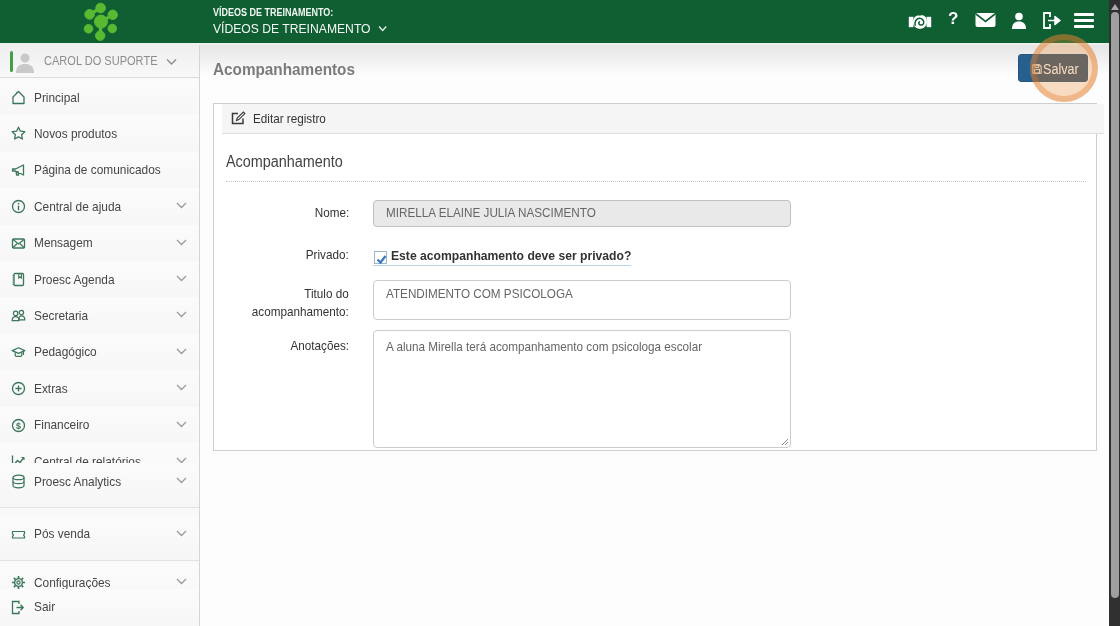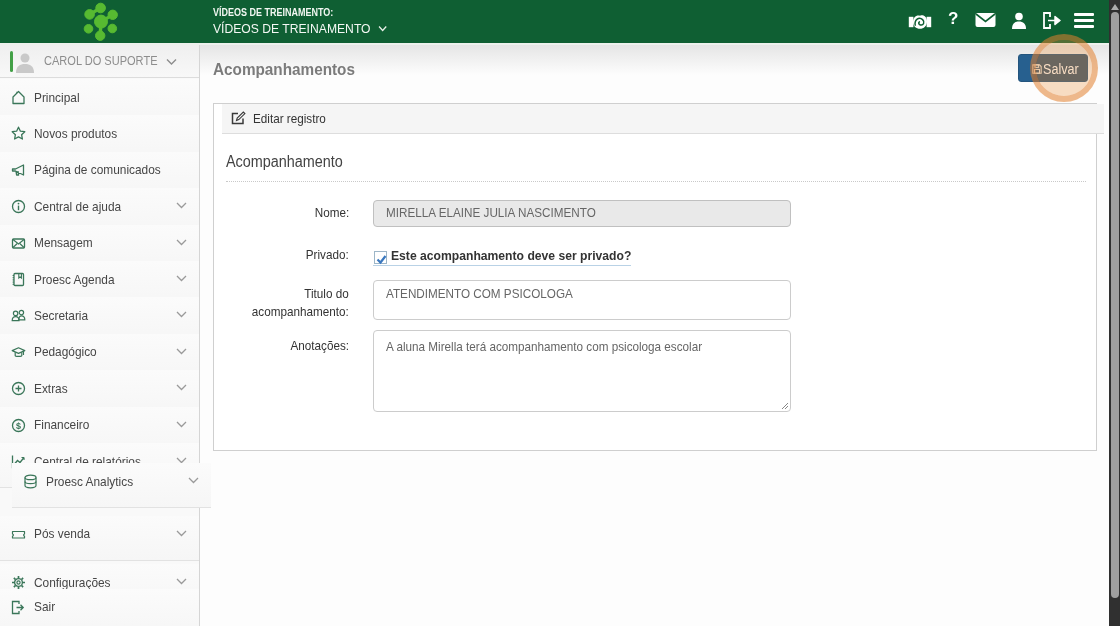--- a/index.html
+++ b/index.html
@@ -142,21 +142,21 @@
     <div id="cbx" class="abs"><svg width="13" height="13" viewBox="0 0 13 13">
         <path d="M2.5 6.5 L5.5 9.5 L10.5 3" stroke="#3b78bf" stroke-width="2.2" fill="none"></path>
       </svg></div>
     <div id="cbl" class="abs">Este acompanhamento deve ser privado?</div>
     <div id="cbu" class="abs"></div>
 
     <div class="lbl" style="right:747px; top:181px; line-height:18px;">Titulo do<br>acompanhamento:</div>
     <div class="ctl" style="top:176px; height:40px; line-height:26px; padding-left:12px;"><span class="tx">ATENDIMENTO COM PSICOLOGA</span></div>
 
     <div class="lbl" style="right:747px; top:234px;">Anotações:</div>
-    <div class="ctl" style="top:226px; height:82px; padding:8px 12px;"><span class="tx">A aluna Mirella terá acompanhamento com psicologa escolar</span>
+    <div class="ctl" style="top:226px; height:118px; padding:8px 12px;"><span class="tx">A aluna Mirella terá acompanhamento com psicologa escolar</span>
       <svg style="position:absolute;right:1px;bottom:1px;" width="9" height="9" viewBox="0 0 9 9">
         <g stroke="#888" stroke-width="1">
           <line x1="8" y1="2" x2="2" y2="8"></line>
           <line x1="8" y1="5" x2="5" y2="8"></line>
           <line x1="8" y1="8" x2="8" y2="8"></line>
         </g>
       </svg>
     </div>
   </div>
 
@@ -270,21 +270,21 @@
       <svg class="menuico" width="15" height="15" viewBox="0 0 15 15">
         <path d="M1.5 1.5 L1.5 13.5 L14 13.5" fill="none" stroke="#3a7659" stroke-width="1.3"></path>
         <path d="M3.5 10 L6.5 6.5 L9 8.5 L13 3.5" fill="none" stroke="#3a7659" stroke-width="1.3"></path>
         <path d="M13 3.5 L13 6 M13 3.5 L10.5 3.5" stroke="#3a7659" stroke-width="1.1" fill="none"></path>
       </svg>
       <span class="menutext">Central de relatórios</span>
       <svg class="chev" width="11" height="8" viewBox="0 0 11 8">
         <path d="M1 1 L5.5 5.5 L10 1" stroke="#9a9a9a" stroke-width="1.3" fill="none"></path>
       </svg>
     </div>
-  <div class="menurow" style="position:absolute; top:384px;margin-left:12px;">
+  <div class="menurow" style="position:absolute; top:384px;">
       <svg class="menuico" width="15" height="15" viewBox="0 0 15 15">
         <ellipse cx="7.5" cy="3.4" rx="5.5" ry="2.2" fill="none" stroke="#3a7659" stroke-width="1.2"></ellipse>
         <path d="M2 3.4 L2 11.6 C2 12.8,4.5 13.8,7.5 13.8 C10.5 13.8,13 12.8,13 11.6 L13 3.4" fill="none" stroke="#3a7659" stroke-width="1.2"></path>
         <path d="M2 7.5 C2 8.7,4.5 9.7,7.5 9.7 C10.5 9.7,13 8.7,13 7.5" fill="none" stroke="#3a7659" stroke-width="1.2"></path>
       </svg>
       <span class="menutext">Proesc Analytics</span>
       <svg class="chev" width="11" height="8" viewBox="0 0 11 8">
         <path d="M1 1 L5.5 5.5 L10 1" stroke="#9a9a9a" stroke-width="1.3" fill="none"></path>
       </svg>
     </div>

